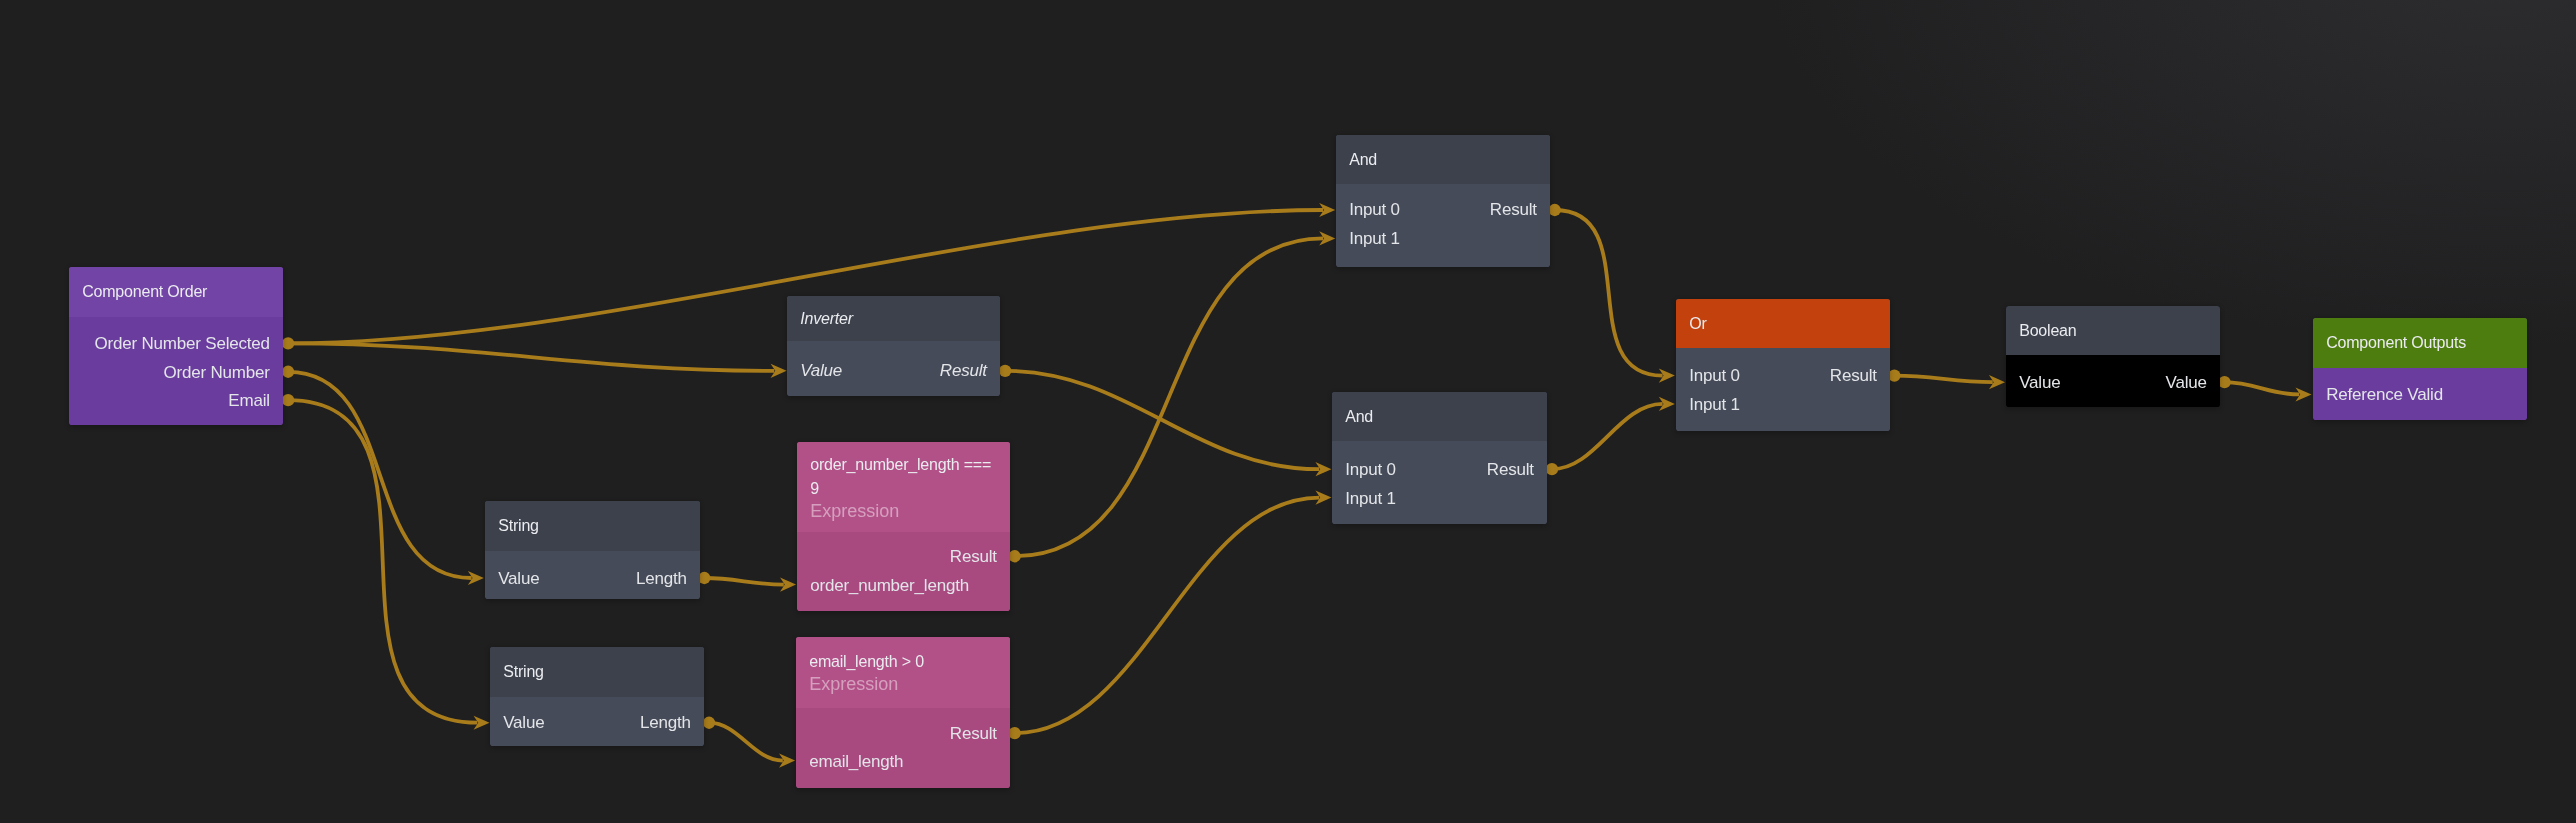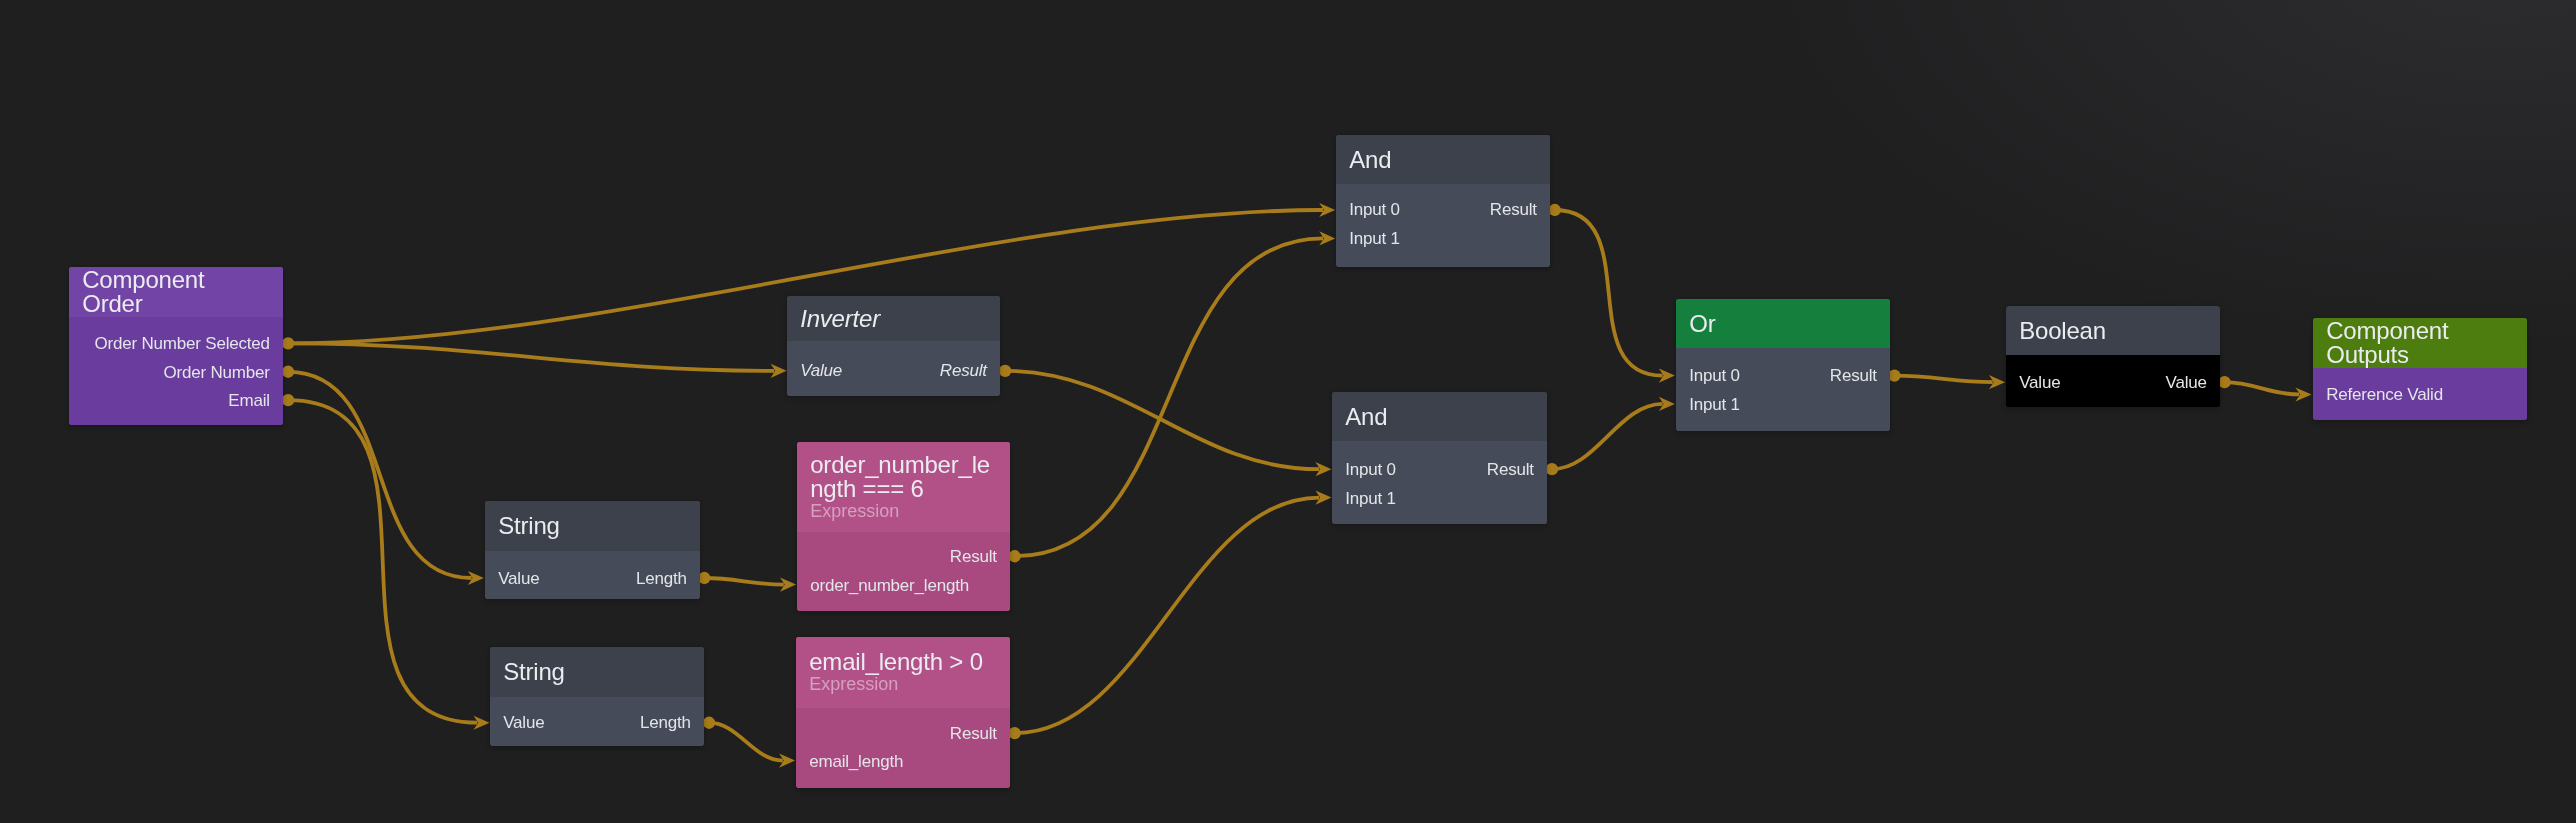--- a/index.html
+++ b/index.html
@@ -29,21 +29,21 @@
   }
   .node-header {
     position: absolute; left: 0; right: 0; top: 0;
     display: flex; flex-direction: column; justify-content: center;
     padding: 0 13.2px;
     border-radius: 2.8px 2.8px 0 0;
     box-sizing: border-box;
   }
   .node-title {
     color: #ebecf0;
-    font-size: 24px;
+    font-size: 16px;
     letter-spacing: -0.2px;
     line-height: 24px;
     overflow-wrap: anywhere;
   }
   .node-subtitle {
     color: rgba(255,255,255,0.45);
     font-size: 18px;
     line-height: 21px;
   }
   .node-row {
@@ -141,21 +141,21 @@
       <div class="node-header" style="height: 45px; background: rgb(60, 65, 76);">
         <div class="node-title">Inverter</div>
       </div>
       <div class="node-row" style="top: 63px;">
         <span class="port-label in">Value</span>
         <span class="port-label out">Result</span>
       </div>
     </div>
     <div class="node pink" style="left: 797px; top: 442px; width: 213px; height: 169px; background: rgb(168, 74, 128);">
       <div class="node-header" style="height: 90px; background: rgb(178, 80, 136);">
-        <div class="node-title">order_number_length === 6</div>
+        <div class="node-title">order_number_length === 9</div>
         <div class="node-subtitle">Expression</div>
       </div>
       <div class="node-row" style="top: 103px;">
         <span class="port-label out">Result</span>
       </div>
       <div class="node-row" style="top: 132px;">
         <span class="port-label in">order_number_length</span>
       </div>
     </div>
     <div class="node pink" style="left: 796px; top: 637px; width: 214px; height: 151px; background: rgb(168, 74, 128);">
@@ -188,21 +188,21 @@
       </div>
       <div class="node-row" style="top: 66px;">
         <span class="port-label in">Input 0</span>
         <span class="port-label out">Result</span>
       </div>
       <div class="node-row" style="top: 95px;">
         <span class="port-label in">Input 1</span>
       </div>
     </div>
     <div class="node dark" style="left: 1676px; top: 299px; width: 214px; height: 132px; background: rgb(69, 75, 88);">
-      <div class="node-header" style="height: 49px; background: #15803d;">
+      <div class="node-header" style="height: 49px; background: #c2410c;">
         <div class="node-title">Or</div>
       </div>
       <div class="node-row" style="top: 65px;">
         <span class="port-label in">Input 0</span>
         <span class="port-label out">Result</span>
       </div>
       <div class="node-row" style="top: 94px;">
         <span class="port-label in">Input 1</span>
       </div>
     </div>

